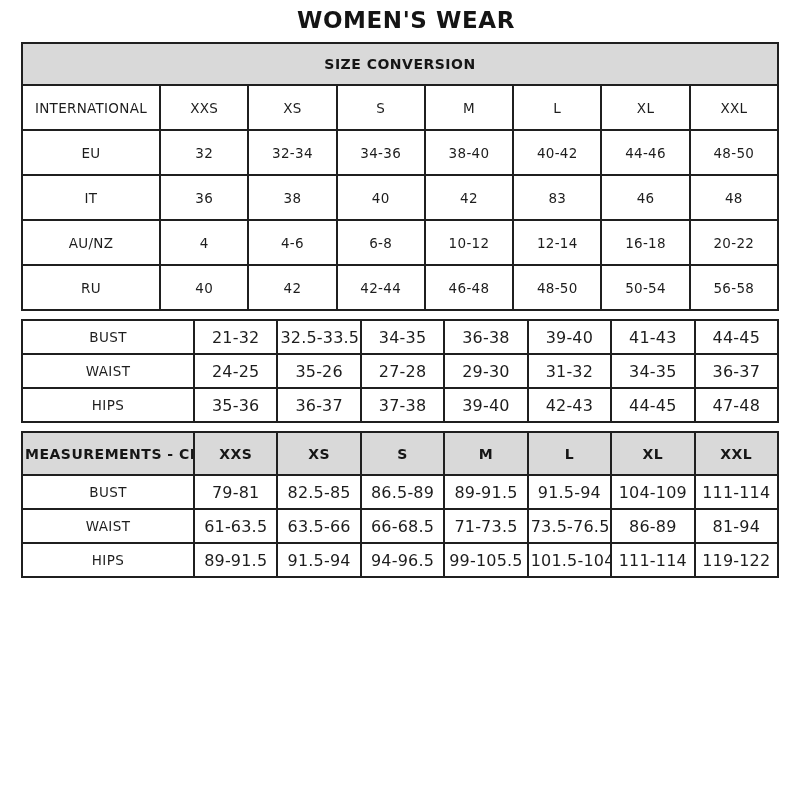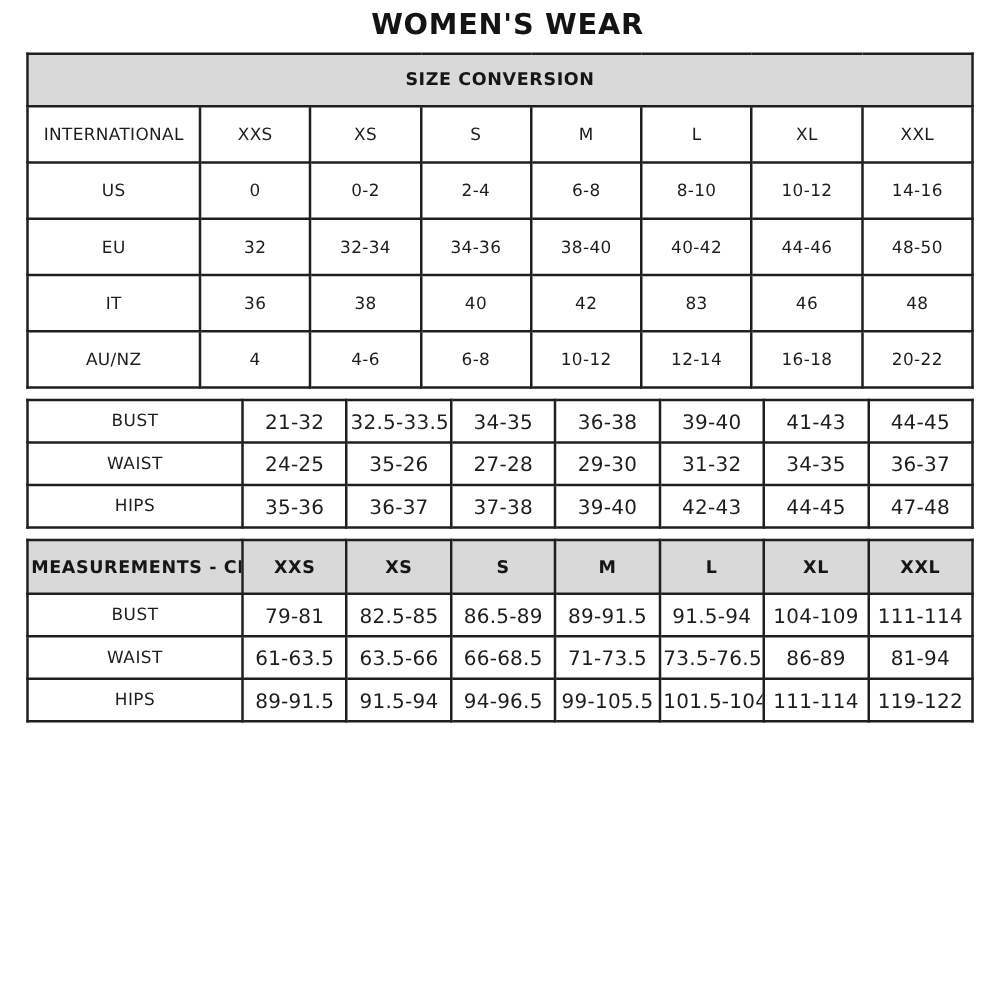--- a/index.html
+++ b/index.html
@@ -87,30 +87,20 @@
           <td class="row-label">INTERNATIONAL</td>
           <td class="data-cell">XXS</td>
           <td class="data-cell">XS</td>
           <td class="data-cell">S</td>
           <td class="data-cell">M</td>
           <td class="data-cell">L</td>
           <td class="data-cell">XL</td>
           <td class="data-cell">XXL</td>
         </tr>
         <tr>
-          <td class="row-label">US</td>
-          <td class="data-cell">0</td>
-          <td class="data-cell">0-2</td>
-          <td class="data-cell">2-4</td>
-          <td class="data-cell">6-8</td>
-          <td class="data-cell">8-10</td>
-          <td class="data-cell">10-12</td>
-          <td class="data-cell">14-16</td>
-        </tr>
-        <tr>
           <td class="row-label">EU</td>
           <td class="data-cell">32</td>
           <td class="data-cell">32-34</td>
           <td class="data-cell">34-36</td>
           <td class="data-cell">38-40</td>
           <td class="data-cell">40-42</td>
           <td class="data-cell">44-46</td>
           <td class="data-cell">48-50</td>
         </tr>
         <tr>
@@ -125,20 +115,30 @@
         </tr>
         <tr>
           <td class="row-label">AU/NZ</td>
           <td class="data-cell">4</td>
           <td class="data-cell">4-6</td>
           <td class="data-cell">6-8</td>
           <td class="data-cell">10-12</td>
           <td class="data-cell">12-14</td>
           <td class="data-cell">16-18</td>
           <td class="data-cell">20-22</td>
+        </tr>
+        <tr>
+          <td class="row-label">RU</td>
+          <td class="data-cell">40</td>
+          <td class="data-cell">42</td>
+          <td class="data-cell">42-44</td>
+          <td class="data-cell">46-48</td>
+          <td class="data-cell">48-50</td>
+          <td class="data-cell">50-54</td>
+          <td class="data-cell">56-58</td>
         </tr>
       </tbody>
     </table>
   <table class="t23">
       <colgroup>
         <col class="label-col">
         <col>
         <col>
         <col>
         <col>

